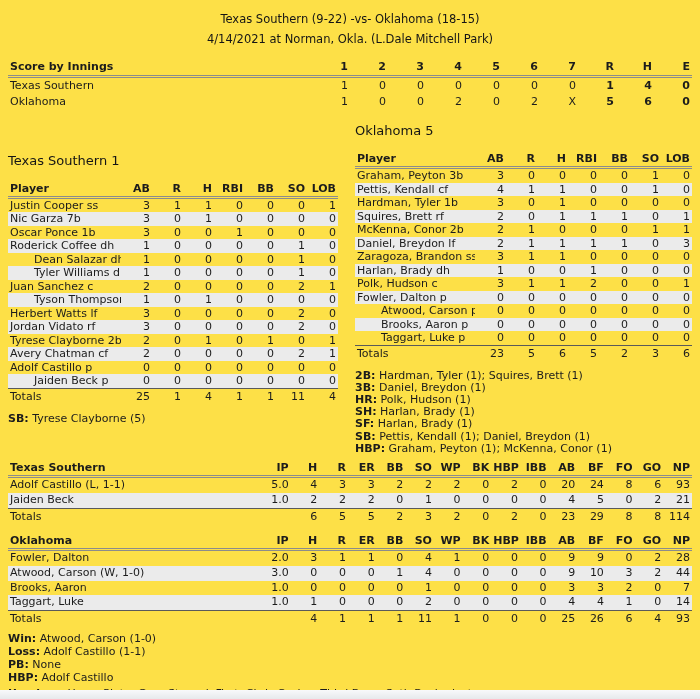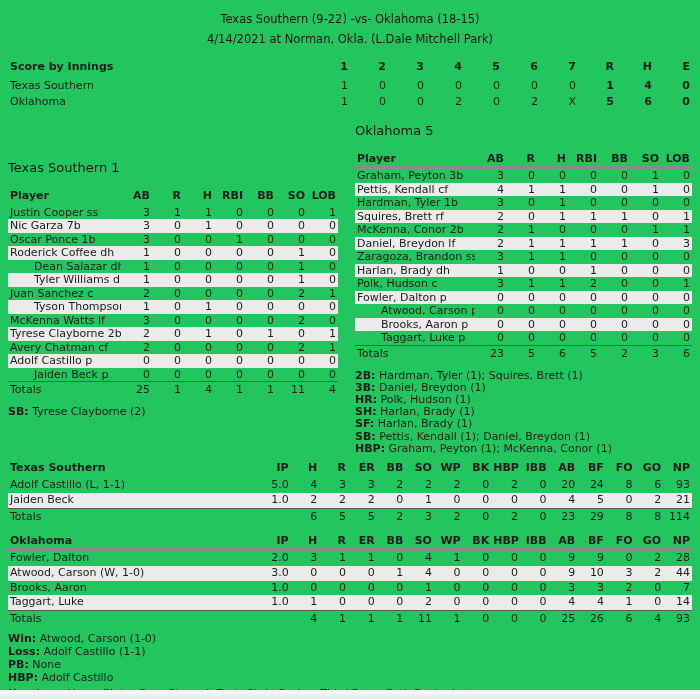--- a/index.html
+++ b/index.html
@@ -1,16 +1,16 @@
 <!DOCTYPE html>
 <html><head>
 <meta charset="utf-8">
 <style>
   html,body{margin:0;padding:0;background:#fff;}
-  .page{width:700px;height:699px;position:relative;overflow:hidden;background:#22c55e;
+  .page{width:700px;height:699px;position:relative;overflow:hidden;background:#fde047;
         font-family:"DejaVu Sans","Liberation Sans",sans-serif;font-size:11px;color:#1c1c1c;}
   b{font-weight:bold;}
   .titles{padding-top:9px;text-align:center;font-size:11.5px;line-height:20px;color:#151515;}
 
   table{border-collapse:collapse;table-layout:fixed;}
   th,td{padding:0 2px;white-space:nowrap;overflow:hidden;font-weight:normal;}
   thead tr{border-bottom:3px double #8c8c8c;}
   thead th{font-weight:bold;text-align:right;}
   thead th.pname, thead th.team{text-align:left;}
   tfoot tr{border-top:1px solid #5a5a5a;font-weight:bold;}
@@ -197,21 +197,31 @@
               <td class="pname indent">Tyson Thompson pr</td>
               <td class="num">1</td>
               <td class="num">0</td>
               <td class="num">1</td>
               <td class="num">0</td>
               <td class="num">0</td>
               <td class="num">0</td>
               <td class="num">0</td>
             </tr>
             <tr>
-              <td class="pname">McKenna Watts lf</td>
+              <td class="pname">Herbert Watts lf</td>
+              <td class="num">3</td>
+              <td class="num">0</td>
+              <td class="num">0</td>
+              <td class="num">0</td>
+              <td class="num">0</td>
+              <td class="num">2</td>
+              <td class="num">0</td>
+            </tr>
+            <tr>
+              <td class="pname">Jordan Vidato rf</td>
               <td class="num">3</td>
               <td class="num">0</td>
               <td class="num">0</td>
               <td class="num">0</td>
               <td class="num">0</td>
               <td class="num">2</td>
               <td class="num">0</td>
             </tr>
             <tr>
               <td class="pname">Tyrese Clayborne 2b</td>
@@ -261,21 +271,21 @@
               <td class="num">1</td>
               <td class="num">4</td>
               <td class="num">1</td>
               <td class="num">1</td>
               <td class="num">11</td>
               <td class="num">4</td>
             </tr>
           </tfoot>
         </table>
       <div class="notes">
-          <div class="note-line"><b>SB:</b> <span>Tyrese Clayborne (2)</span></div>
+          <div class="note-line"><b>SB:</b> <span>Tyrese Clayborne (5)</span></div>
         </div>
     </div>
     <div class="batcol-right">
       <div class="teamhead">Oklahoma 5</div>
       <table class="bat">
           <thead>
             <tr>
               <th class="pname">Player</th>
               <th class="num">AB</th>
               <th class="num">R</th>

